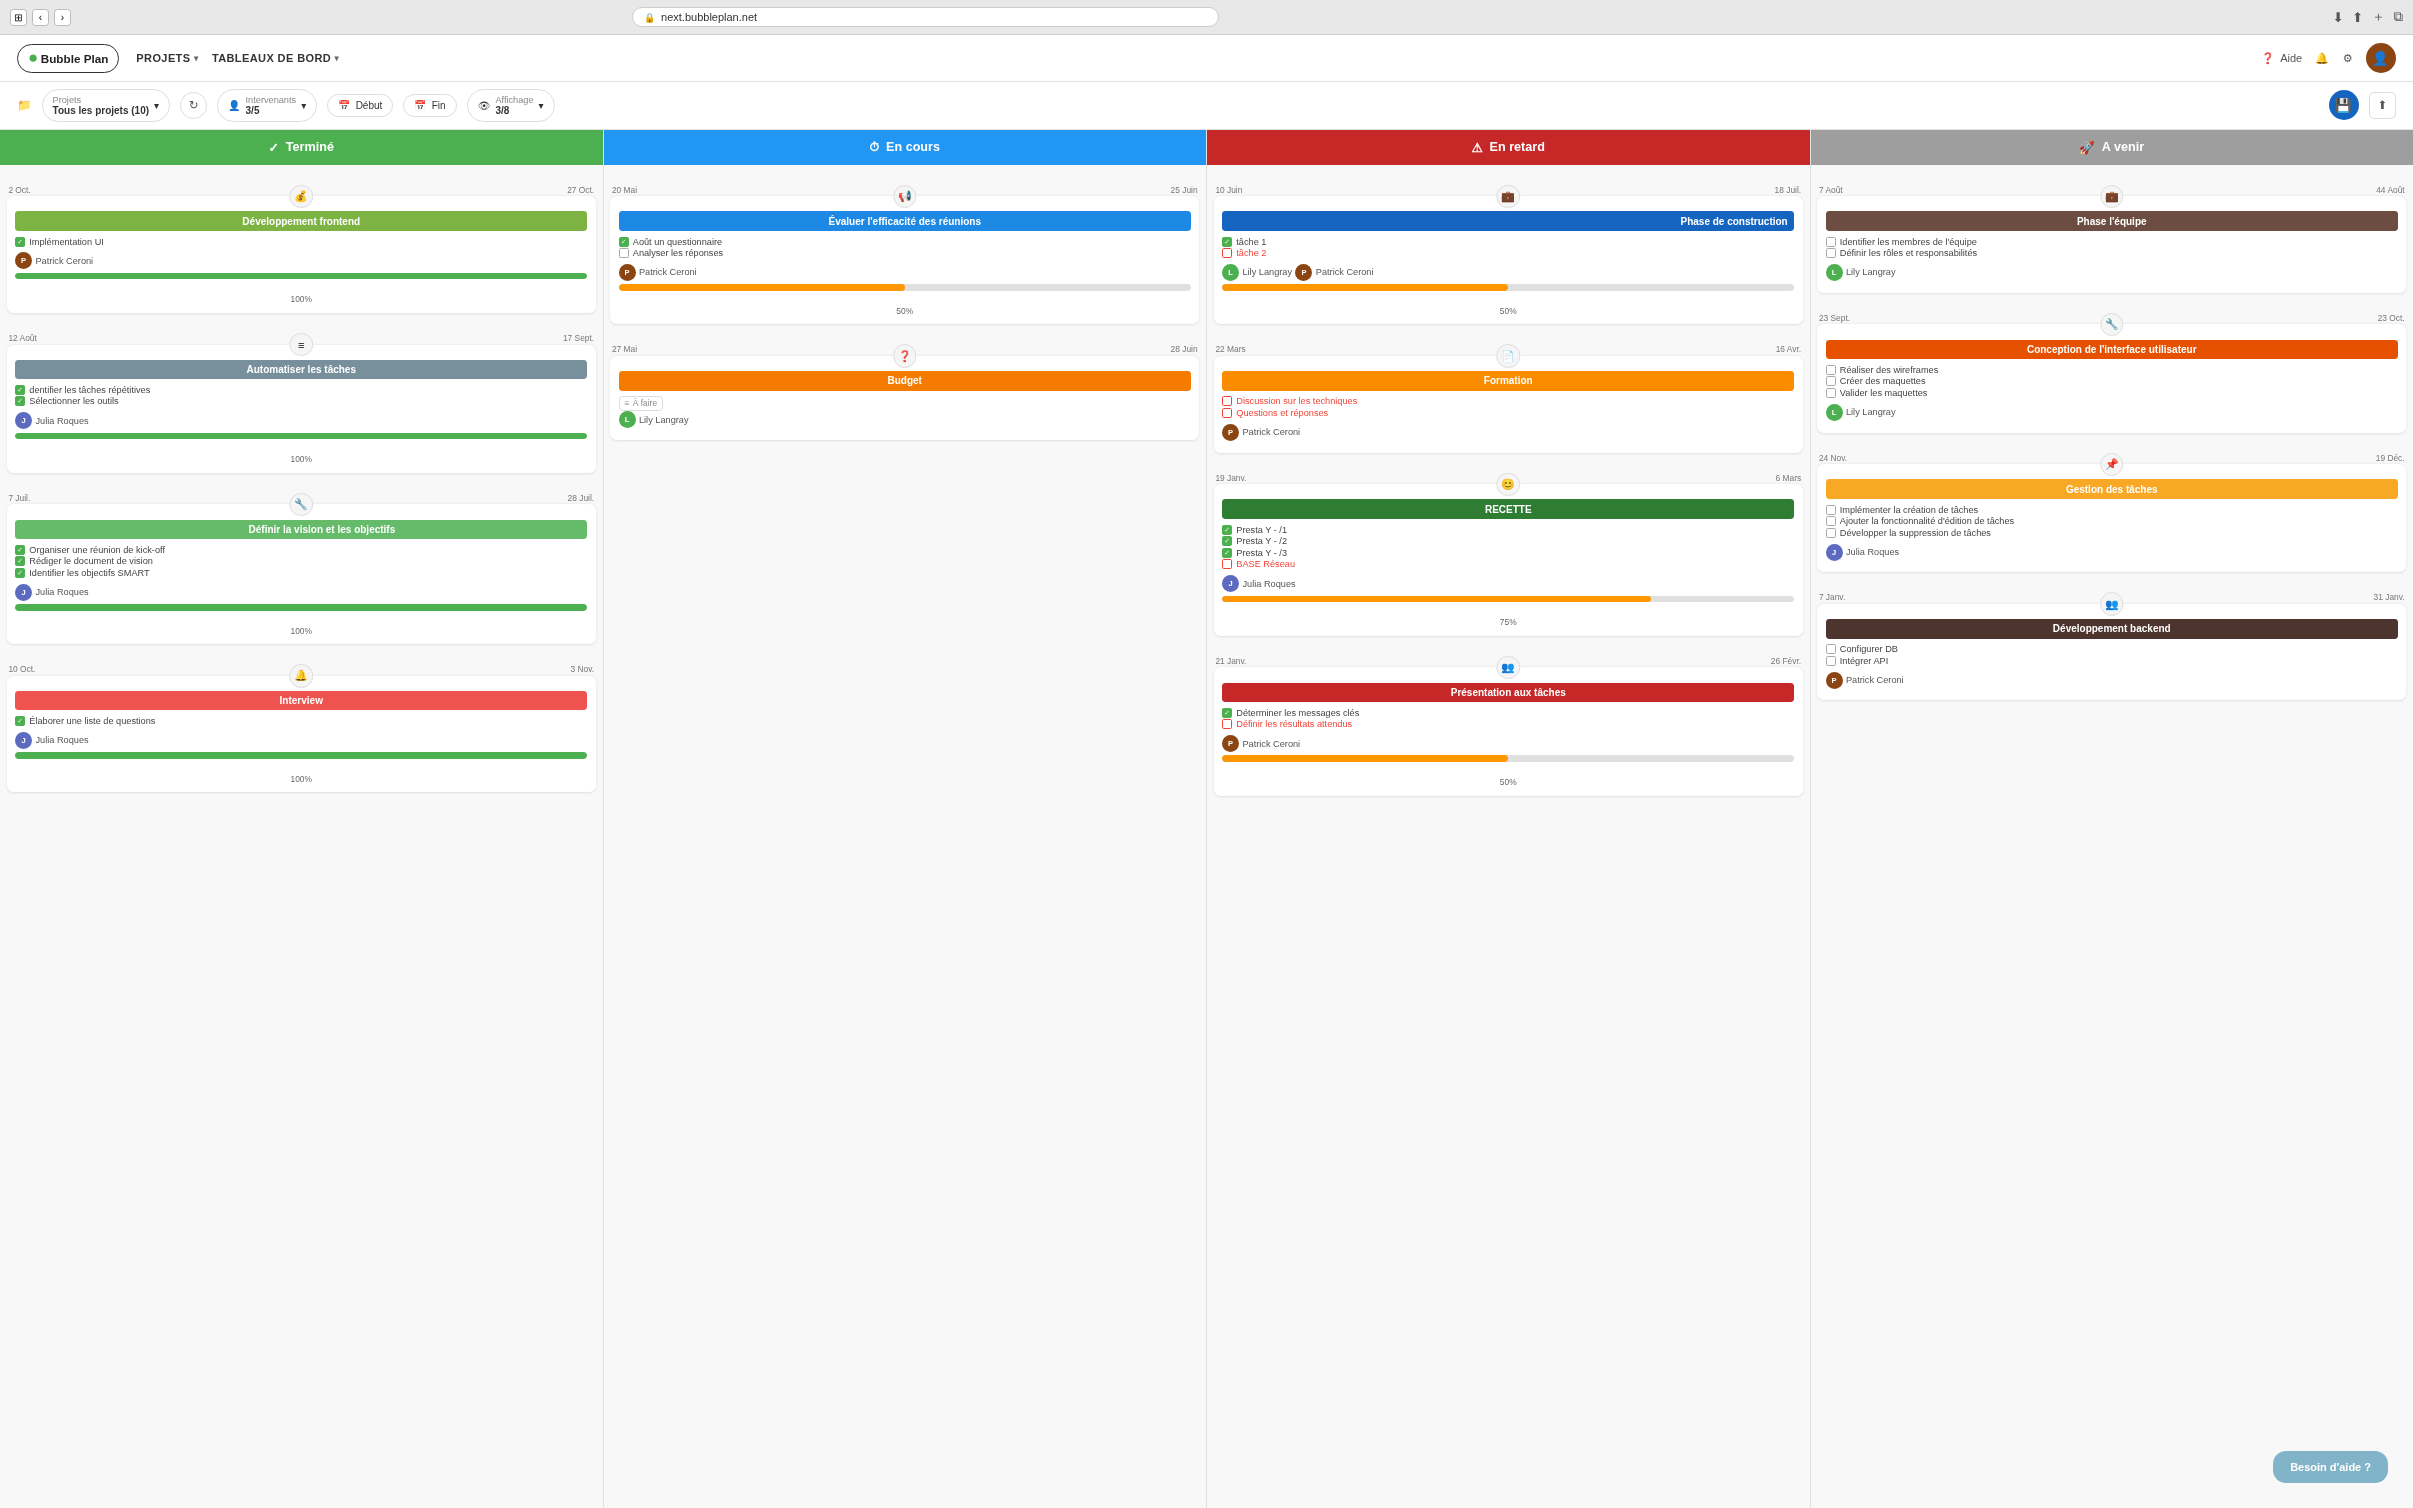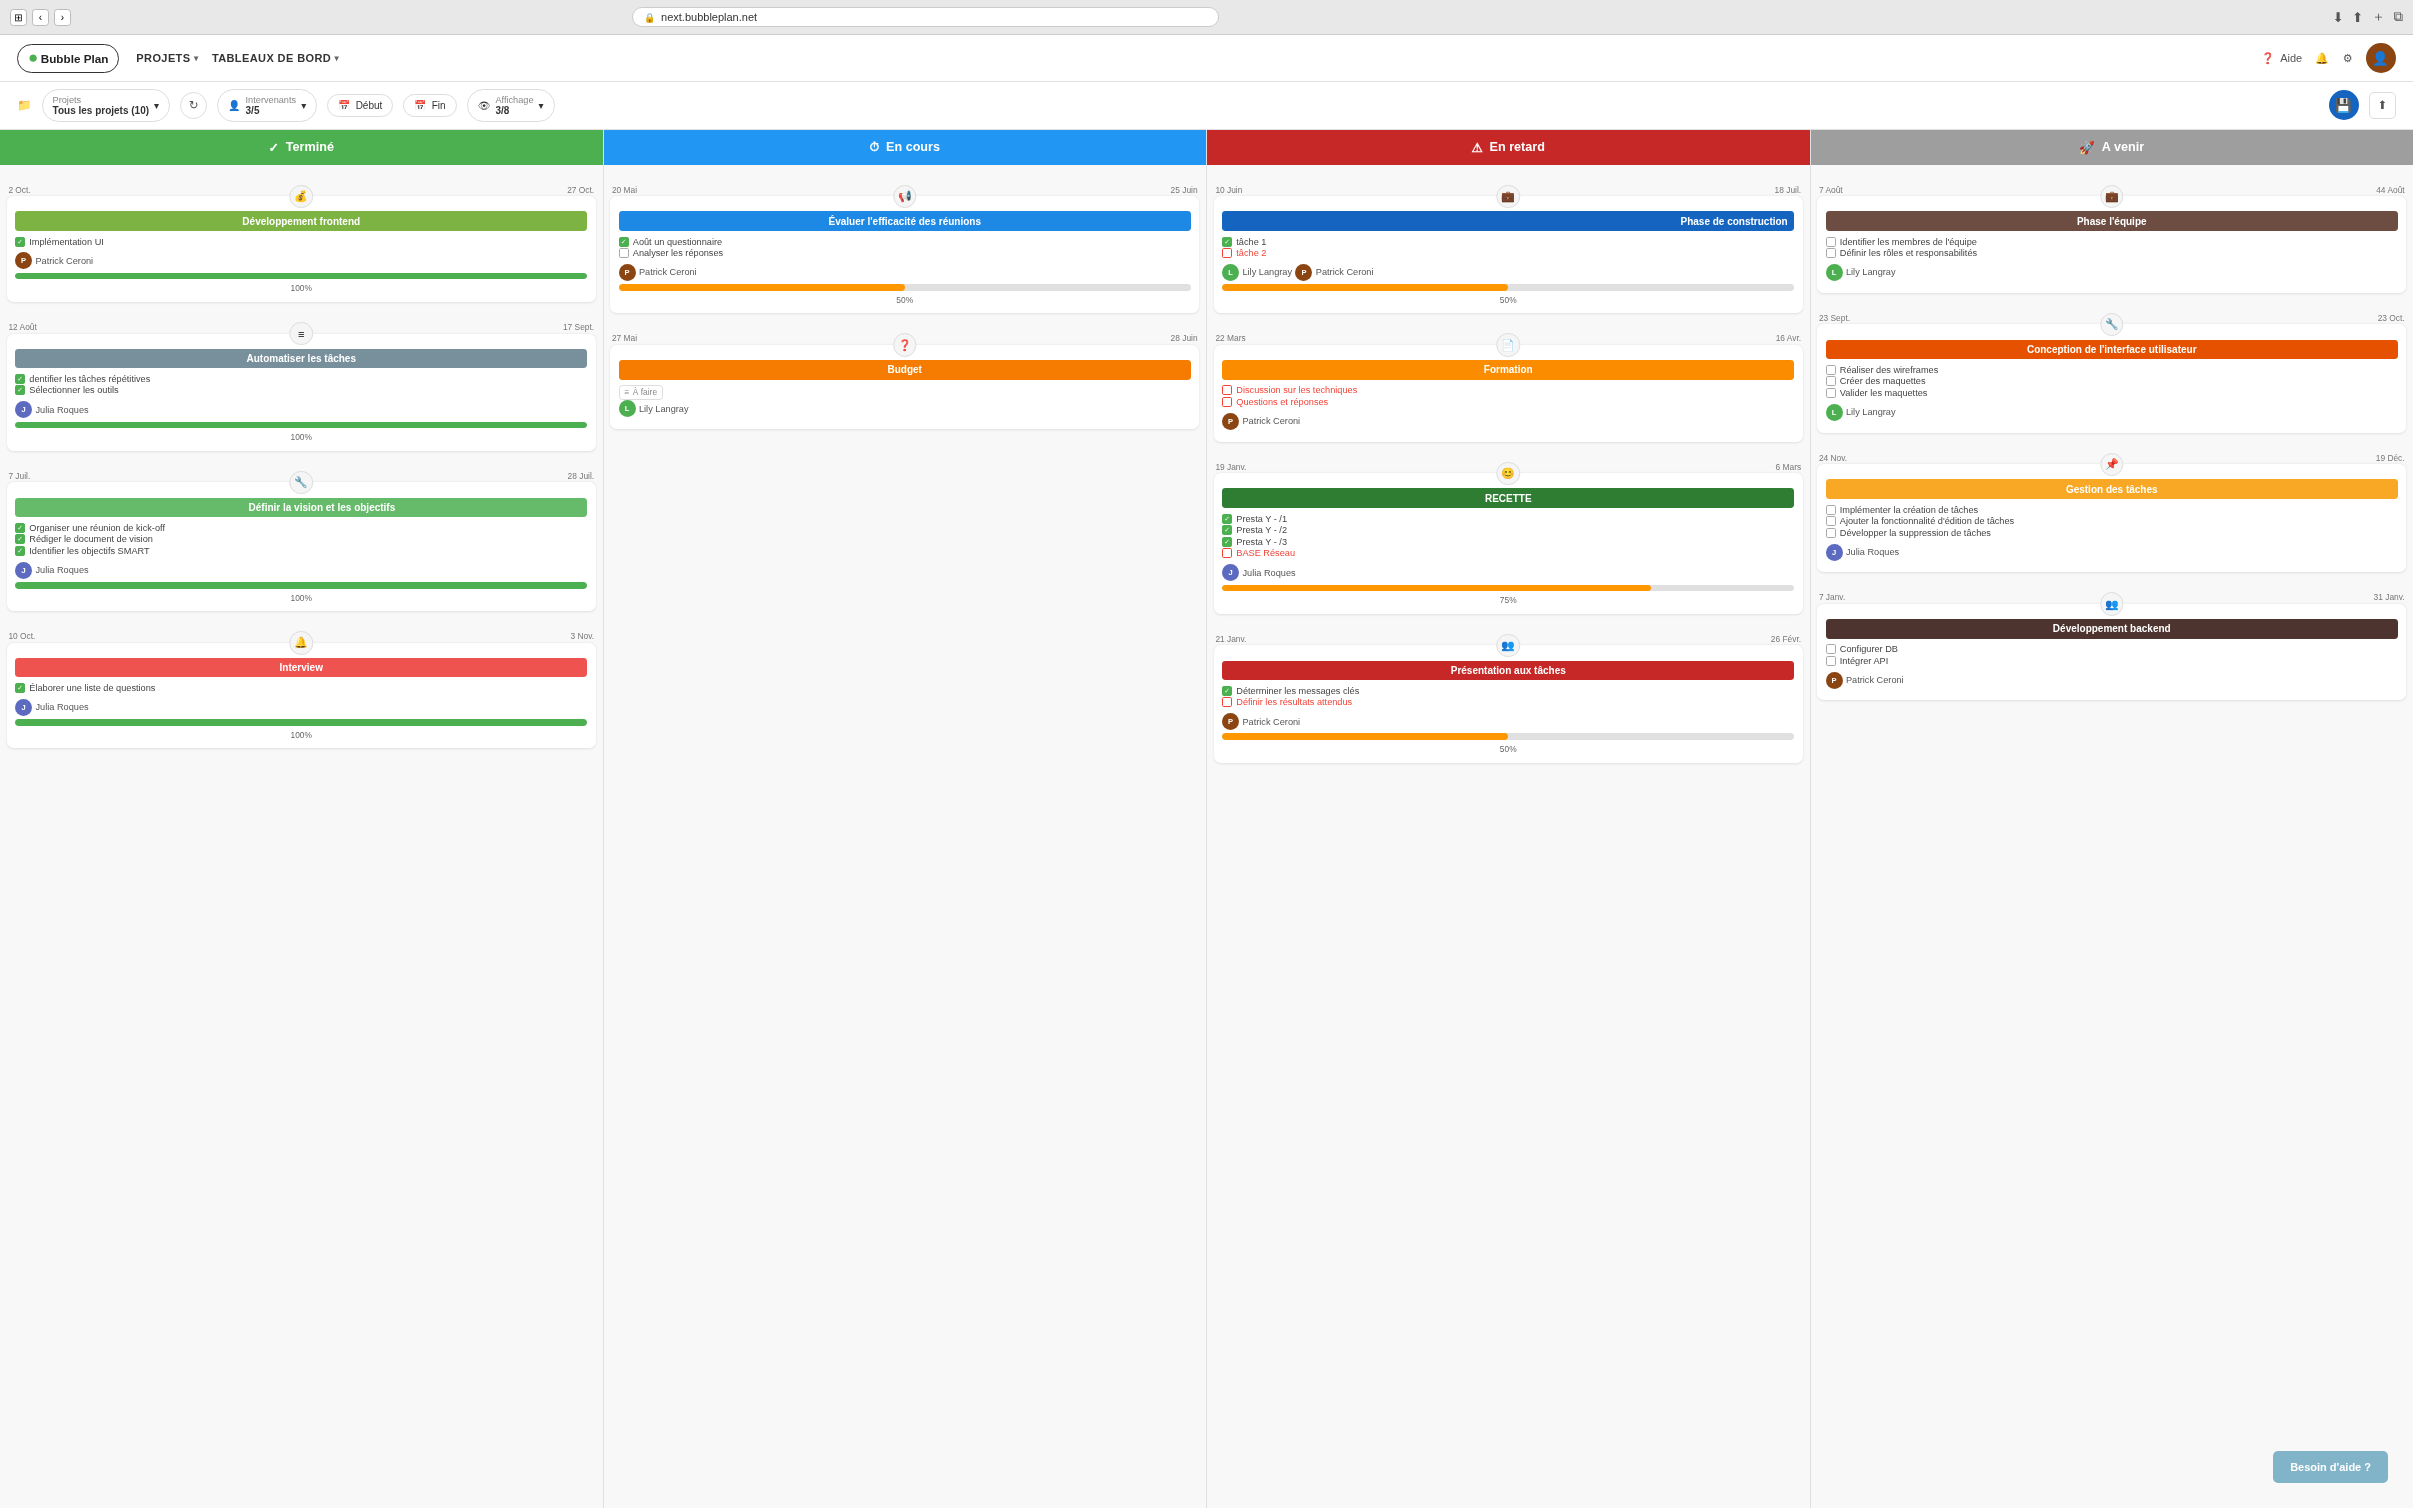--- a/index.html
+++ b/index.html
@@ -233,21 +233,21 @@
     .progress-bar {
       height: 100%;
       border-radius: 3.4px;
       background: #4CAF50;
     }
     .progress-bar.orange { background: #FF9800; }
     .progress-label {
       text-align: center;
       font-size: 8.4px;
       color: #666;
-      margin-top: 4px;
+      margin-top: 15px;
     }
     .card-status {
       font-size: 8.4px;
       color: #888;
       display: flex;
       align-items: center;
       gap: 3.4px;
       padding: 1.7px 5px;
       border: 0.8px solid #ddd;
       border-radius: 3.4px;
@@ -255,21 +255,21 @@
     }
 
     
     .help-bubble {
       position: fixed;
       bottom: 25px;
       right: 25px;
       background: #81B4C8;
       color: #fff;
       padding: 10px 17px;
-      border-radius: 5px;
+      border-radius: 13px;
       font-size: 11px;
       font-weight: 600;
       cursor: pointer;
     }
 
     .card-wrapper {
       position: relative;
       margin-top: 13.4px;
     }
     .dates-row {

